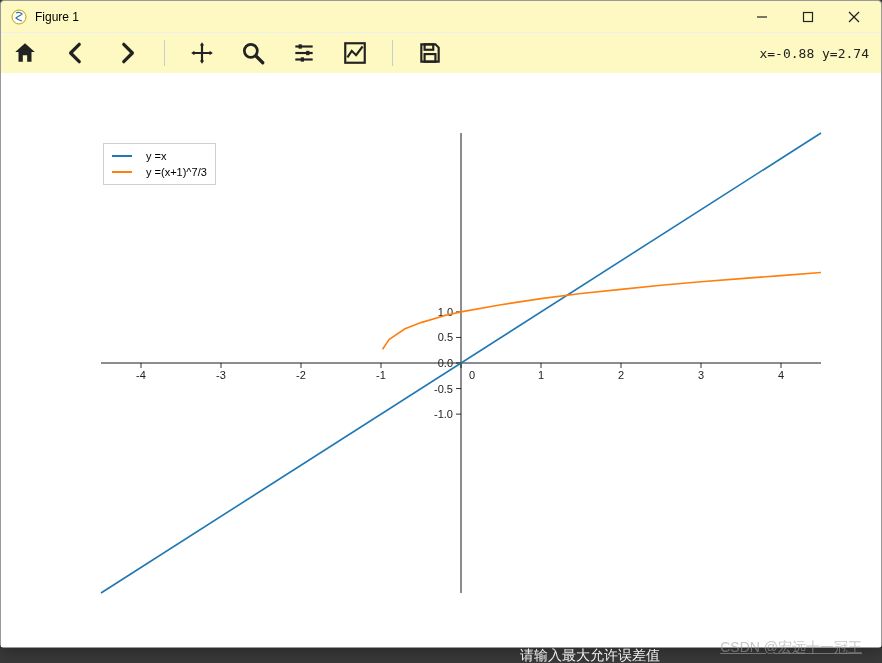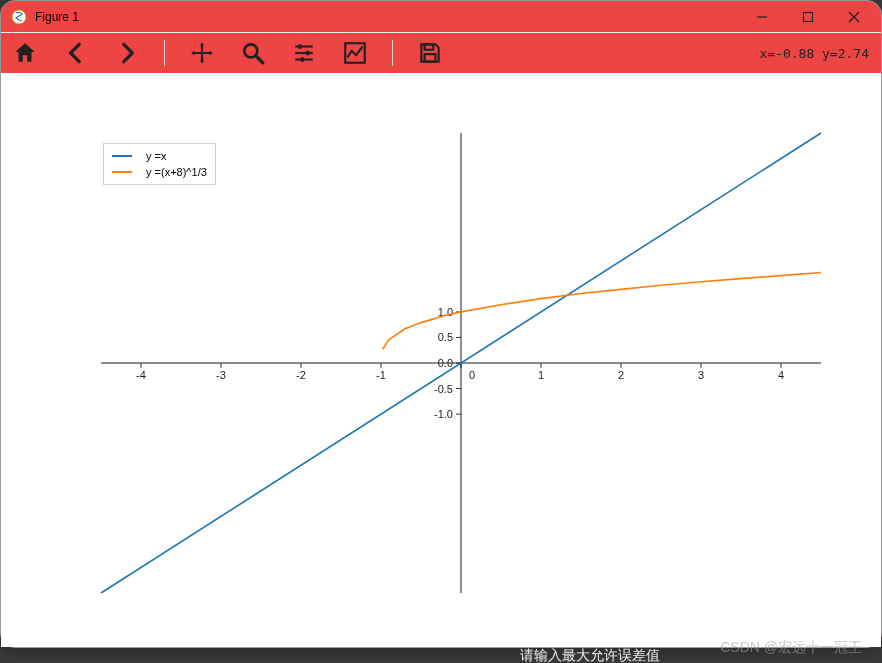--- a/index.html
+++ b/index.html
@@ -9,23 +9,23 @@
     width: 882px;
     height: 663px;
     overflow: hidden;
     position: relative;
   }
   .window {
     position: absolute;
     left: 0; top: 0;
     width: 882px;
     height: 648px;
-    background: #ef4444;
+    background: #fef9c3;
     border: 1px solid #999;
-    border-radius: 15px;
+    border-radius: 4px;
     display: flex;
     flex-direction: column;
     box-shadow: 0 4px 16px rgba(0,0,0,0.3);
   }
   .titlebar {
     height: 32px;
     display: flex;
     align-items: center;
     padding: 0 4px 0 10px;
     border-bottom: 1px solid #eee;
@@ -85,20 +85,21 @@
   }
   .legend-row { display: flex; align-items: center; gap: 14px; height: 16px; }
   .legend-swatch { width: 20px; height: 2px; }
   .watermark {
     position: absolute;
     right: 20px;
     bottom: 6px;
     color: rgba(160,160,160,0.6);
     font-size: 14px;
     pointer-events: none;
+    text-decoration: underline;
   }
   .bottom-text {
     position: absolute;
     left: 520px; bottom: -2px;
     color: #eee;
     font-size: 14px;
     white-space: nowrap;
   }
   svg.plot-svg { position: absolute; left: 0; top: 0; }
 </style>
@@ -224,20 +225,20 @@
         <path d="M100 520 L820 60 " fill="none" stroke="#1f77b4" stroke-width="1.6"></path>
         <path d="M381.6 276.20000000000005 L388 266.4888888888889 L404 255.7555555555556 L420 249.62222222222226 L444 242.4666666666667 L460 238.88888888888886 L500 231.73333333333335 L540 225.59999999999997 L580 220.48888888888882 L620 216.40000000000003 L660 212.31111111111113 L700 208.73333333333335 L740 205.66666666666669 L780 202.60000000000002 L820 199.53333333333336 " fill="none" stroke="#ff7f0e" stroke-width="1.6"></path>
       </svg>
     <div class="legend-box">
       <div class="legend-row">
         <span class="legend-swatch" id="sw0" style="background: rgb(31, 119, 180);"></span>
         <span>y =x</span>
       </div>
       <div class="legend-row">
         <span class="legend-swatch" id="sw1" style="background: rgb(255, 127, 14);"></span>
-        <span>y =(x+8)^1/3</span>
+        <span>y =(x+1)^7/3</span>
       </div>
     </div>
   </div>
 </div>
 
 <div class="watermark">CSDN @宏远十一冠王</div>
 <div class="bottom-text">请输入最大允许误差值</div>
 
 </body></html>

